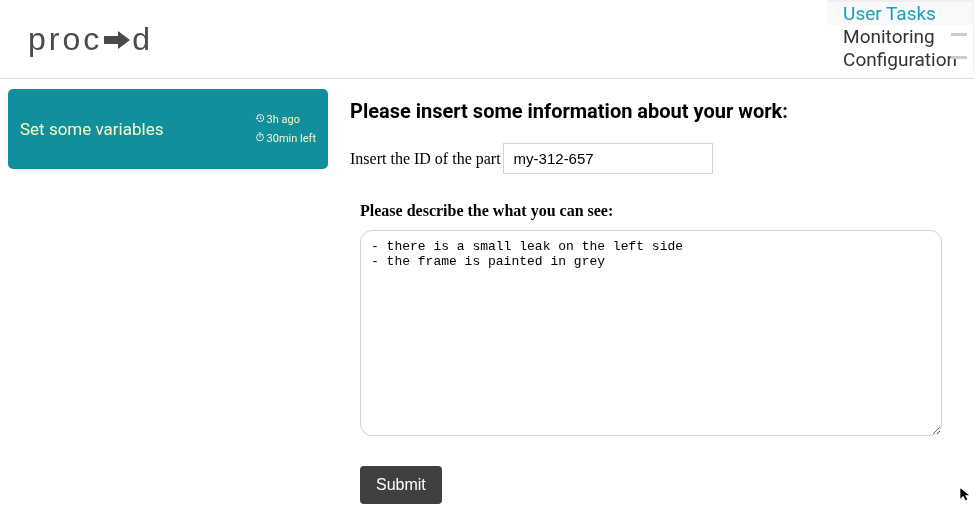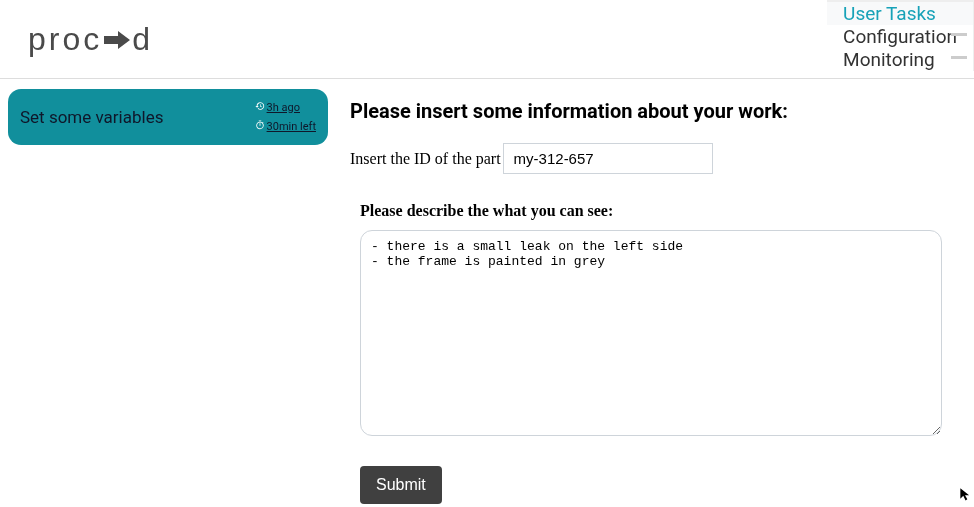--- a/index.html
+++ b/index.html
@@ -12,27 +12,27 @@
     .logo-text2 { font-family: Arial, sans-serif; font-weight: 400; letter-spacing: 3px; }
     
     .nav { display: flex; align-items: stretch; height: 100%; flex-direction: column; }
     .nav-item { display: flex; align-items: center; padding: 0 16px; font-size: 19px; color: #333; cursor: pointer; border-right: 1px solid #eee; position: relative; }
     .nav-item.active { color: #17a2b8; background: #f8f9fa; border-top: 2px solid #eee; }
     .nav-indicator { position: absolute; top: 8px; right: 6px; width: 16px; height: 3px; background: #ccc; }
     
     .body { display: flex; height: calc(100% - 79px); }
     .sidebar { width: 336px; padding: 10px 8px; }
     
-    .task-card { background: #118f9c; color: #0f172a; border-radius: 13px; padding: 12px 12px; display: flex; align-items: center; gap: 8px; }
+    .task-card { background: #118f9c; color: #fef9c3; border-radius: 5px; padding: 24px 12px; display: flex; align-items: center; gap: 8px; }
     .task-title { font-size: 17px; flex: 1; }
     .task-user { display: flex; flex-direction: column; align-items: center; gap: 4px; }
     .user-icon svg { width: 18px; height: 18px; fill: #fff; }
     .task-username { font-size: 9px; white-space: nowrap; }
     .task-meta { display: flex; flex-direction: column; gap: 6px; font-size: 11px; }
-    .meta-row { display: flex; align-items: center; gap: 2px; white-space: nowrap; text-decoration: underline; }
+    .meta-row { display: flex; align-items: center; gap: 2px; white-space: nowrap; }
     .meta-row svg { width: 10px; height: 10px; fill: #fff; }
     
     .content { flex: 1; padding: 20px 14px; }
     .page-title { font-size: 20px; font-weight: 700; margin-bottom: 20px; }
     
     .field-row { display: flex; align-items: center; gap: 2px; margin-bottom: 28px; }
     .field-row label { font-size: 16px; font-family: Georgia, "Times New Roman", serif; }
     .text-input { border: 1px solid #ced4da; border-radius: 0; padding: 6px 10px; font-size: 15px; width: 210px; }
     
     .desc-label { font-size: 16px; font-family: Georgia, "Times New Roman", serif; margin-bottom: 10px; margin-left: 10px; font-weight: bold; }
@@ -54,25 +54,25 @@
           <path d="M0 6 L14 6 L14 1 L26 10 L14 19 L14 14 L0 14 Z" fill="#4a4a4a"></path>
         </svg>
     </span>
     <span class="logo-text2">d</span>
   </div>
   <div class="nav">
     <div class="nav-item active">
       <span>User Tasks</span>
     </div>
     <div class="nav-item">
-      <span>Configuration</span>
+      <span>Monitoring</span>
       <span class="nav-indicator"></span>
     </div>
     <div class="nav-item">
-      <span>Monitoring</span>
+      <span>Configuration</span>
       <span class="nav-indicator"></span>
     </div>
   </div>
 </div>
 
 <div class="body">
   <div class="sidebar">
     <div class="task-card">
       <div class="task-title">Set some variables</div>
       <div class="task-meta">

